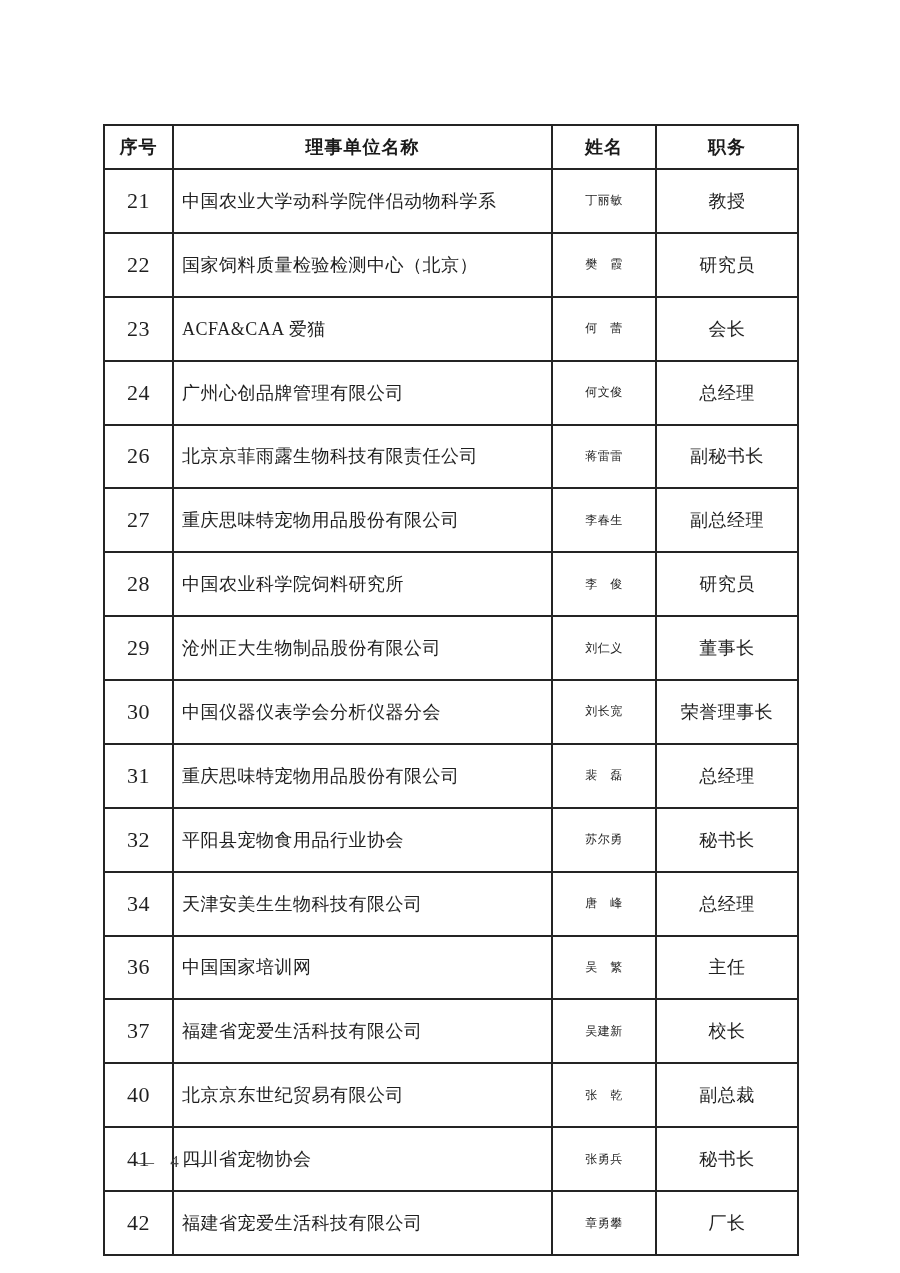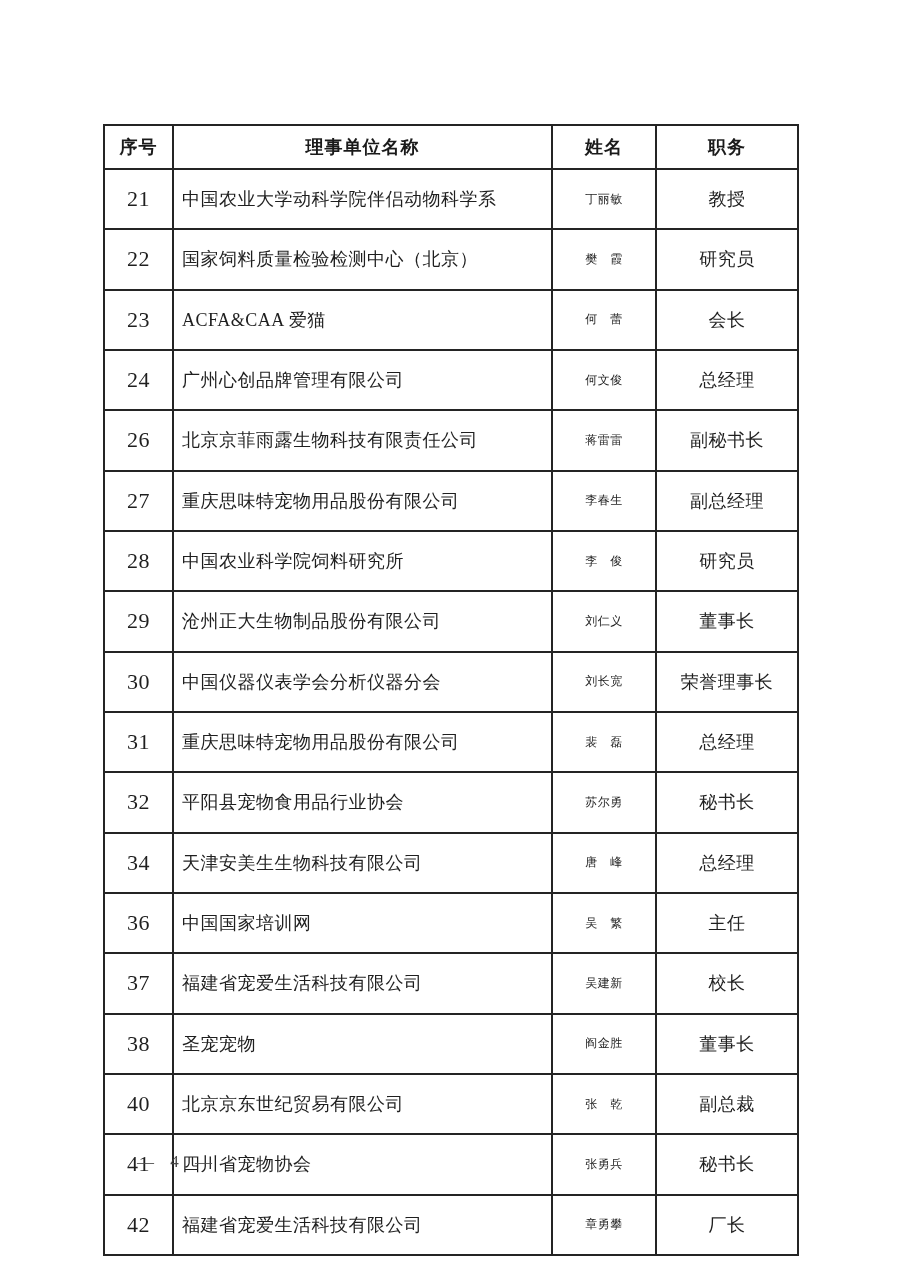--- a/index.html
+++ b/index.html
@@ -176,26 +176,20 @@
           <td class="td-name">吴　繁</td>
           <td class="td-title">主任</td>
         </tr>
         <tr>
           <td class="td-no">37</td>
           <td class="td-unit">福建省宠爱生活科技有限公司</td>
           <td class="td-name">吴建新</td>
           <td class="td-title">校长</td>
         </tr>
         <tr>
-          <td class="td-no">38</td>
-          <td class="td-unit">圣宠宠物</td>
-          <td class="td-name">阎金胜</td>
-          <td class="td-title">董事长</td>
-        </tr>
-        <tr>
           <td class="td-no">40</td>
           <td class="td-unit">北京京东世纪贸易有限公司</td>
           <td class="td-name">张　乾</td>
           <td class="td-title">副总裁</td>
         </tr>
         <tr>
           <td class="td-no">41</td>
           <td class="td-unit">四川省宠物协会</td>
           <td class="td-name">张勇兵</td>
           <td class="td-title">秘书长</td>

